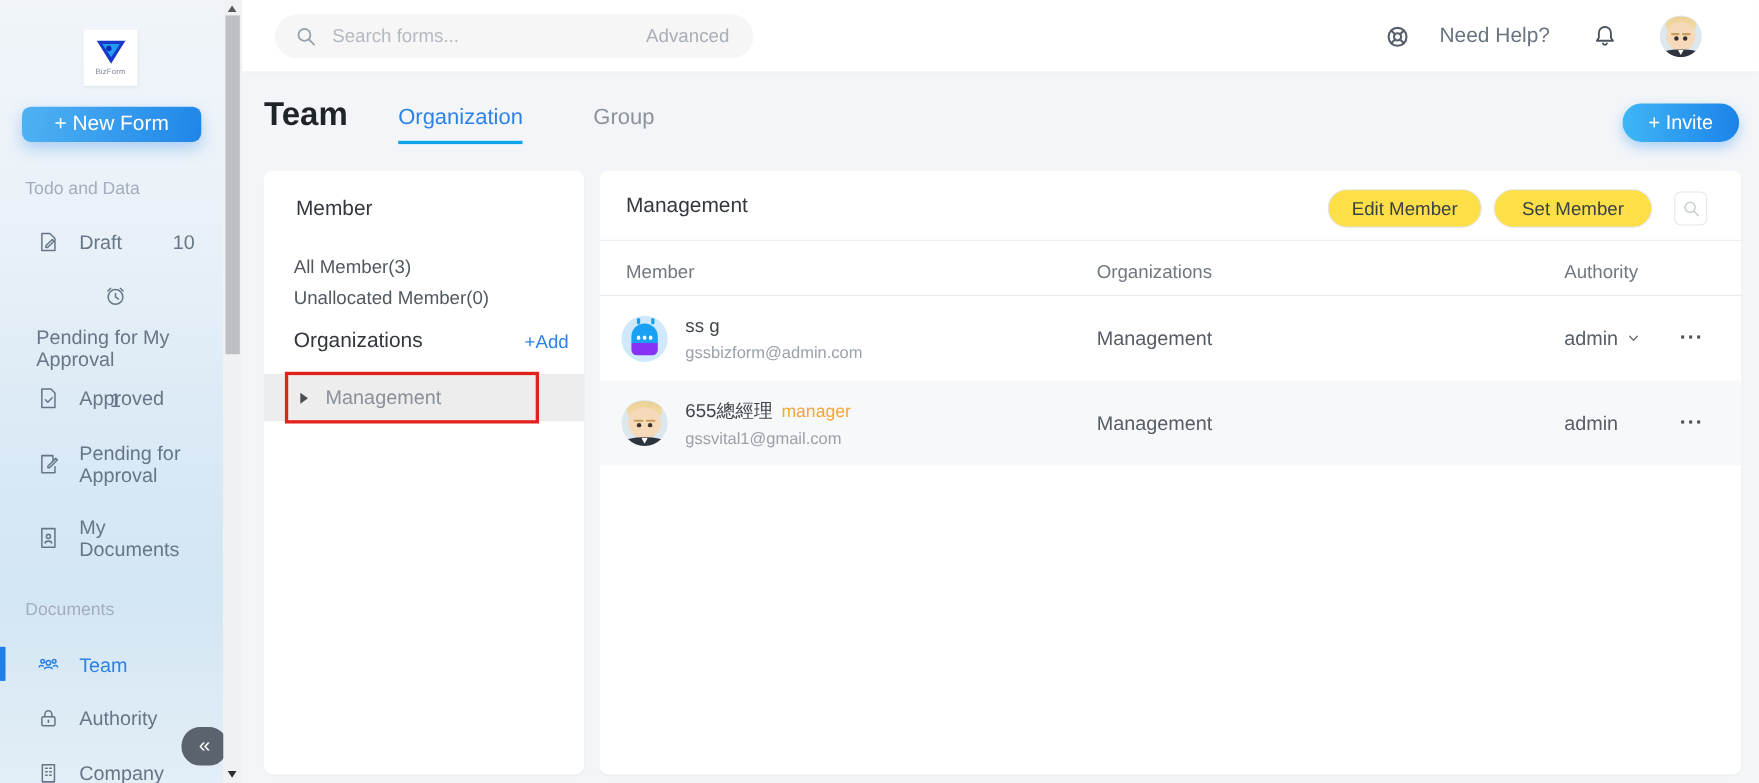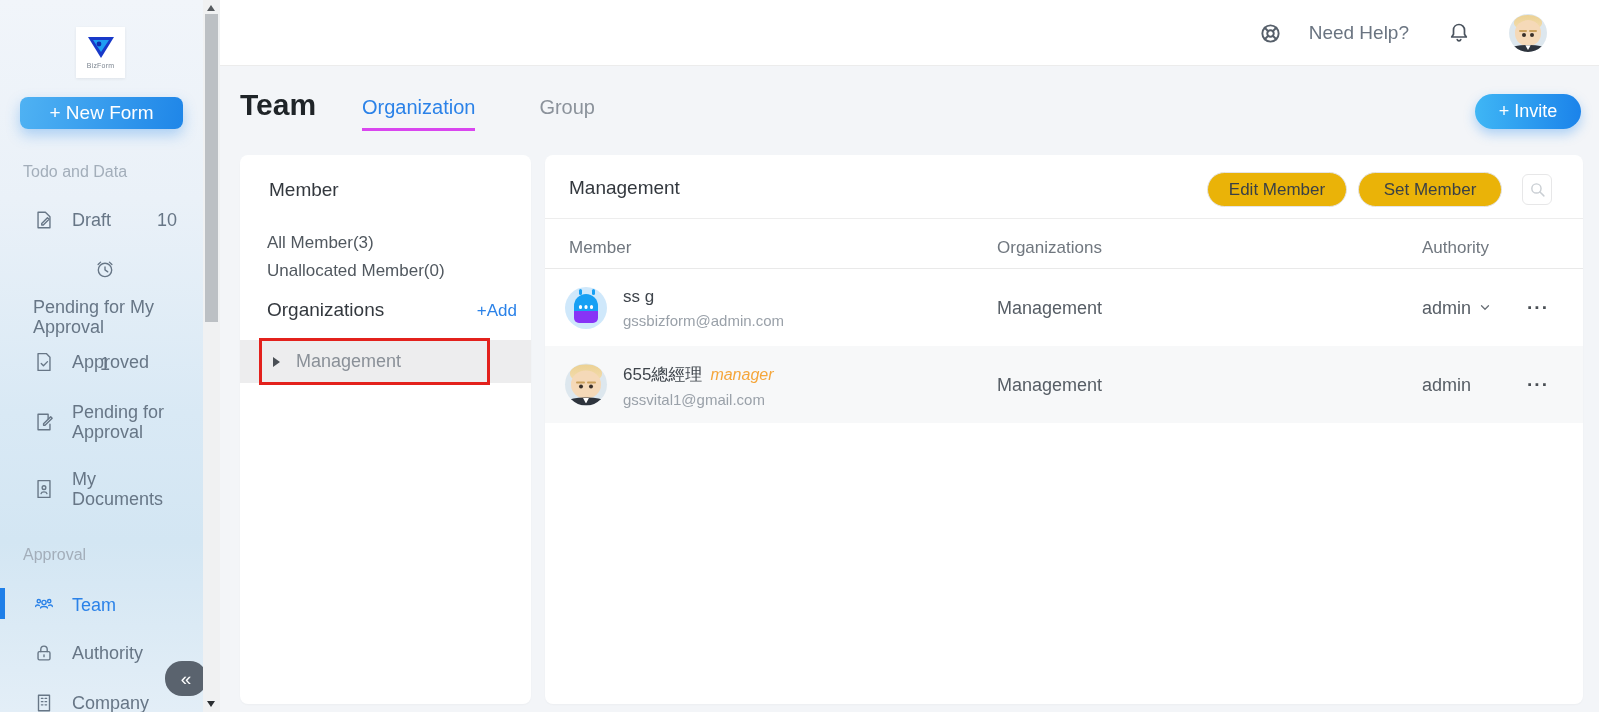--- a/index.html
+++ b/index.html
@@ -72,21 +72,21 @@
     background:linear-gradient(180deg,#17a0f4 0%,#17a0f4 60%,#8733f6 60%,#8733f6 100%); }
   .robot-body::before { content:""; position:absolute; top:-5px; left:5px; width:3px; height:6px;
     background:#17a0f4; border-radius:2px; box-shadow:13px 0 0 #17a0f4; }
   .robot-body::after { content:""; position:absolute; top:11px; left:5px; width:3.5px; height:3.5px;
     border-radius:50%; background:#fff; box-shadow:5.5px 0 0 #fff, 11px 0 0 #fff; }
 
   
   .page-title { position:absolute; left:240px; top:88px; font-size:30px; font-weight:bold; color:#1f2428; }
   .tabs { position:absolute; left:362px; top:96px; display:flex; gap:64px; font-size:20px; }
   .tab { color:#8b929b; cursor:pointer; padding-bottom:9px; }
-  .tab.active { color:#2b82e8; border-bottom:3px solid #d946ef; }
+  .tab.active { color:#2b82e8; border-bottom:3px solid #0ea5e9; }
   .invite-btn { position:absolute; left:1475px; top:94px; width:106px; height:35px; border:none;
     border-radius:17.5px; background:linear-gradient(90deg,#3fb6f5,#1b83ea); color:#fff; font-size:18px;
     font-family:inherit; box-shadow:0 5px 12px rgba(40,140,240,.35); cursor:pointer; }
 
   
   .panel { position:absolute; top:155px; background:#fff; border-radius:8px; box-shadow:0 1px 2px rgba(0,0,0,.03); }
   .member-panel { left:240px; width:291px; height:549px; }
   .mp-title { position:absolute; left:29px; top:24px; font-size:19px; color:#33383e; }
   .mp-link { position:absolute; left:27px; font-size:17px; color:#51585f; cursor:pointer; }
   .mp-org-title { position:absolute; left:27px; top:144px; font-size:19px; color:#33383e; }
@@ -96,35 +96,35 @@
   .tree-arrow { margin-left:33px; width:0; height:0; border-top:5px solid transparent;
     border-bottom:5px solid transparent; border-left:7px solid #4a4f55; }
   .tree-label { margin-left:16px; font-size:18px; color:#8a9098; }
   .annotation-box { position:absolute; left:259px; top:338px; width:231px; height:47px;
     border:3px solid #e3211c; z-index:50; pointer-events:none; }
 
   .mgmt-panel { left:545px; width:1038px; height:549px; }
   .mg-head { position:absolute; top:0; left:0; width:100%; height:64px; border-bottom:1px solid #ededed; }
   .mg-title { position:absolute; left:24px; top:22px; font-size:19px; color:#33383e; }
   .pill-btn { position:absolute; top:17px; height:35px; border-radius:17.5px; border:1px solid #e4e4e6;
-    background:#eab308; font-size:17px; color:#3a4046; font-family:inherit; cursor:pointer; }
+    background:#fde047; font-size:17px; color:#3a4046; font-family:inherit; cursor:pointer; }
   .btn-edit { left:662px; width:140px; }
   .btn-set { left:813px; width:144px; }
   .sq-search { position:absolute; left:977px; top:19px; width:30px; height:31px; border:1px solid #e7e7e8;
     border-radius:6px; background:#fff; display:flex; align-items:center; justify-content:center; cursor:pointer; }
   .thead { position:absolute; top:78px; left:0; width:100%; height:36px; border-bottom:1px solid #e9e9e9;
     font-size:17px; color:#70777f; }
   .th { position:absolute; top:5px; }
   .th.c1 { left:24px; } .th.c2 { left:452px; } .th.c3 { left:877px; }
   .t-row { position:absolute; left:0; width:100%; height:77px; cursor:pointer; }
   .t-row.r0 { top:114px; } .t-row.r1 { top:191px; background:#f7f8f9; }
   .cell-member { position:absolute; left:20px; top:50%; transform:translateY(-50%);
     display:flex; align-items:center; gap:16px; }
   .m-name { font-size:17px; color:#3f454c; }
-  .m-tag { font-size:16px; color:#f5a63b; margin-left:8px;font-style:italic; }
+  .m-tag { font-size:16px; color:#f5a63b; margin-left:8px; }
   .m-email { font-size:15px; color:#9aa1a9; margin-top:5px; }
   .cell-org { position:absolute; left:452px; top:50%; transform:translateY(-50%); font-size:18px; color:#565d65; }
   .cell-auth { position:absolute; left:877px; top:50%; transform:translateY(-50%);
     display:flex; align-items:center; gap:7px; font-size:18px; color:#565d65; }
   .cell-menu { position:absolute; left:982px; top:50%; transform:translateY(-50%);
     font-size:19px; font-weight:bold; color:#4a4f55; letter-spacing:1px; cursor:pointer; }
 </style>
 </head>
 <body>
 
@@ -188,21 +188,21 @@
     <span class="nicon">
       <svg class="icn" width="22" height="22" viewBox="0 0 24 24">
           <path d="M5.5 2.8h13v18.4h-13z"></path>
           <circle cx="12" cy="10.5" r="2"></circle>
           <path d="M8.8 17c.6-2.4 5.8-2.4 6.4 0"></path>
         </svg>
     </span>
     <span class="nlabel">My Documents</span>
   </div>
 
-  <div class="side-section" style="top:546px;">Approval</div>
+  <div class="side-section" style="top:546px;">Documents</div>
   <div class="active-bar"></div>
 
   <div class="nav-item active" style="top:588px; height:34px;">
     <span class="nicon">
       <svg class="icn" width="22" height="22" viewBox="0 0 24 24">
           <circle cx="12" cy="9.3" r="2.3"></circle>
           <circle cx="6.3" cy="7.8" r="1.8"></circle>
           <circle cx="17.7" cy="7.8" r="1.8"></circle>
           <path d="M8.3 15.3c0-2.2 7.4-2.2 7.4 0M2.9 13.6c0-1.8 2.9-2 4-1M21.1 13.6c0-1.8-2.9-2-4-1"></path>
         </svg>
@@ -236,20 +236,30 @@
   </div>
 </div>
 
 <div class="scrollbar">
   <div class="sb-up"></div>
   <div class="sb-thumb"></div>
   <div class="sb-down"></div>
 </div>
 
 <div class="topbar">
+  <div class="search-pill">
+    <span style="display:flex;">
+      <svg width="20" height="20" viewBox="0 0 24 24">
+          <circle cx="10.5" cy="10.5" r="6.5" fill="none" stroke="#9aa2ab" stroke-width="2"></circle>
+          <path d="M15.5 15.5L21 21" stroke="#9aa2ab" stroke-width="2" stroke-linecap="round"></path>
+        </svg>
+    </span>
+    <input class="search-input" placeholder="Search forms..." style="">
+    <span class="advanced-link">Advanced</span>
+  </div>
 
   <div class="topbar-right">
     <div class="need-help">
       <span style="display:flex;">
         <svg width="23" height="23" viewBox="0 0 24 24" fill="none" stroke="#565f6a" stroke-width="2" stroke-linecap="round">
           <circle cx="12" cy="12" r="8.5"></circle>
             <circle cx="12" cy="12" r="3.4"></circle>
           <path d="M6 6l3.6 3.6M18 6l-3.6 3.6M6 18l3.6-3.6M18 18l-3.6-3.6"></path>
         </svg>
       </span>

